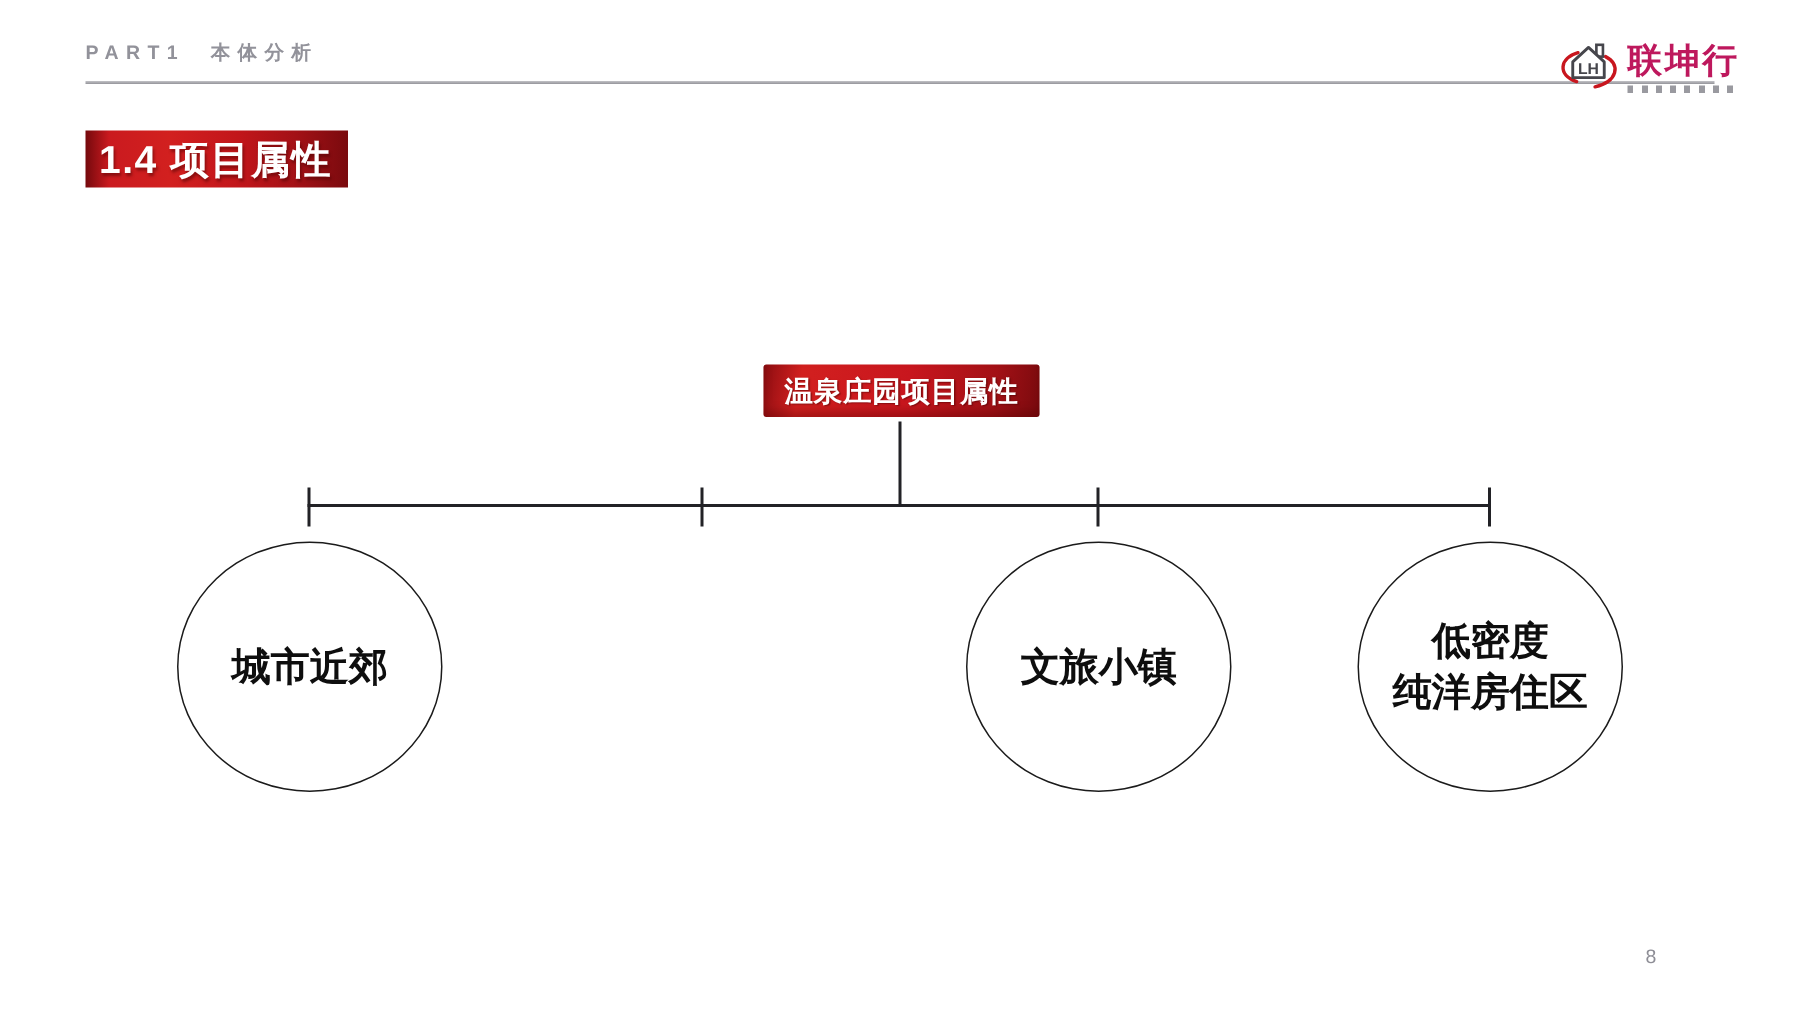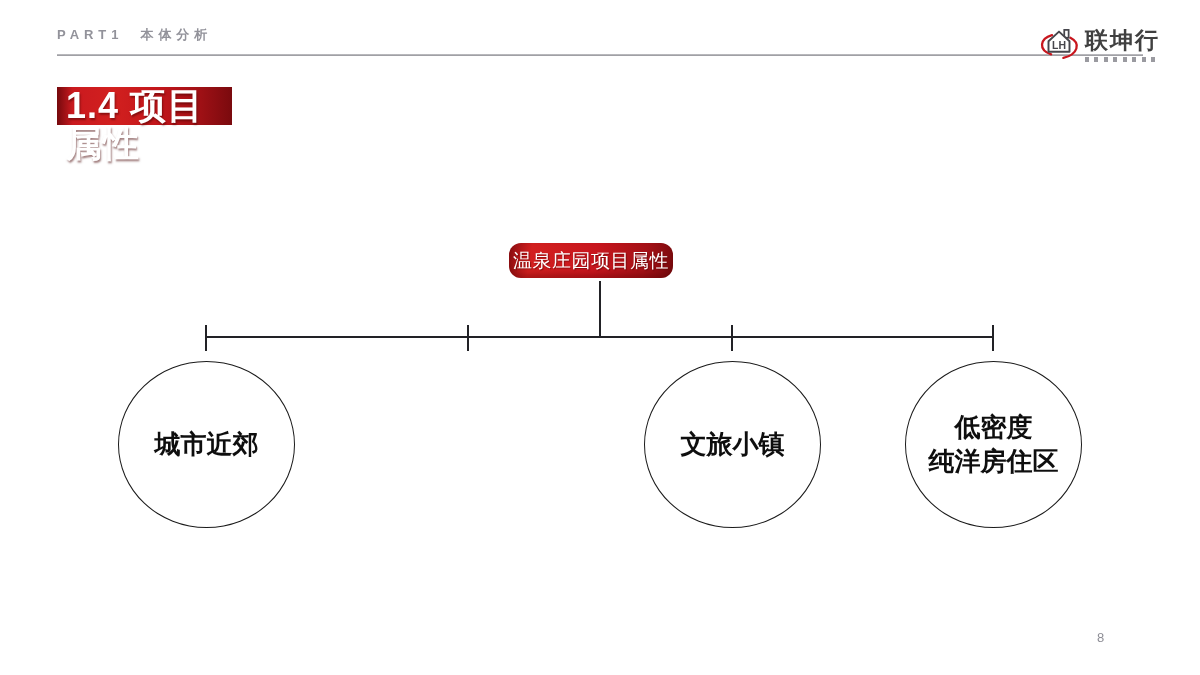--- a/index.html
+++ b/index.html
@@ -36,62 +36,62 @@
     right: 40px;
     top: 22px;
     display: flex;
     align-items: center;
   }
   .logo-icon { width: 44px; height: 42px; }
   .logo-right { margin-left: 4px; padding-top: 5px; }
   .logo-text {
     font-size: 23px;
     font-weight: bold;
-    color: #404040;
+    color: #be185d;
     letter-spacing: 2px;
     line-height: 1;
   }
   .logo-tagline {
     margin-top: 5px;
     width: 74px;
     height: 5px;
     background: repeating-linear-gradient(90deg, #9a9aa0 0 4px, transparent 4px 9.5px);
   }
 
   
   .section-banner {
     position: absolute;
     left: 57px;
     top: 87px;
     width: 175px;
     height: 38px;
     background: linear-gradient(90deg, #75090d 0%, #ca1a1f 9%, #d2201f 32%, #c2161b 58%, #a31116 80%, #7a0a0e 100%);
     color: #ffffff;
-    font-size: 36px;
+    font-size: 26px;
     font-weight: bold;
     line-height: 38px;
     padding-left: 9px;
     box-sizing: border-box;
     letter-spacing: 1px;
     text-shadow: 1px 2px 2px rgba(70, 0, 0, 0.5);
   }
 
   
   .root-box {
     position: absolute;
     left: 509px;
     top: 243px;
-    width: 164px;
+    width: 184px;
     height: 35px;
     background: linear-gradient(100deg, #8c0d11 0%, #d2201f 14%, #c8161e 52%, #a31116 82%, #7a0a0e 100%);
     box-shadow: inset 0 -4px 6px rgba(80, 0, 0, 0.35);
-    border-radius: 12px;
+    border-radius: 2px;
     color: #ffffff;
     font-size: 19px;
-    font-weight: normal;
+    font-weight: bold;
     letter-spacing: 0.5px;
     display: flex;
     align-items: center;
     justify-content: center;
     text-shadow: 1px 1px 1px rgba(70, 0, 0, 0.5);
   }
   .conn { position: absolute; background: #222226; }
   .conn-v    { left: 599px; top: 281px; width: 2px;  height: 56px; }
   .conn-h    { left: 205px; top: 336px; width: 789px; height: 2px; }
   .conn-tick { top: 325px;  width: 2px; height: 26px; }

